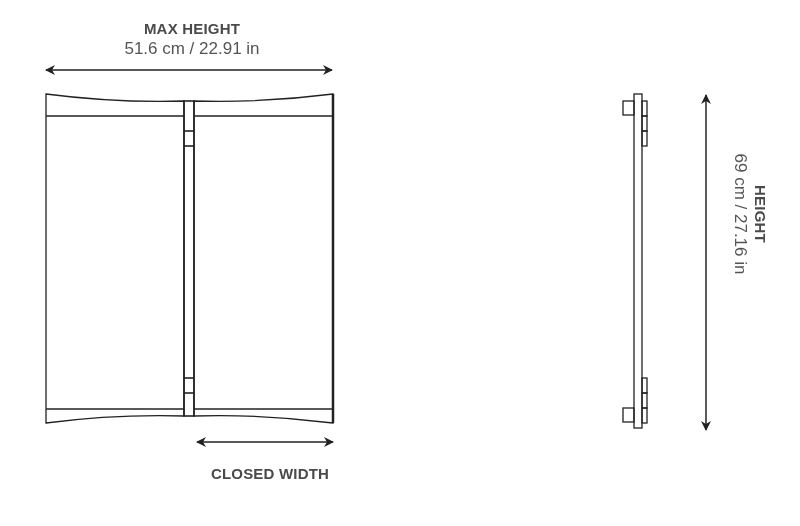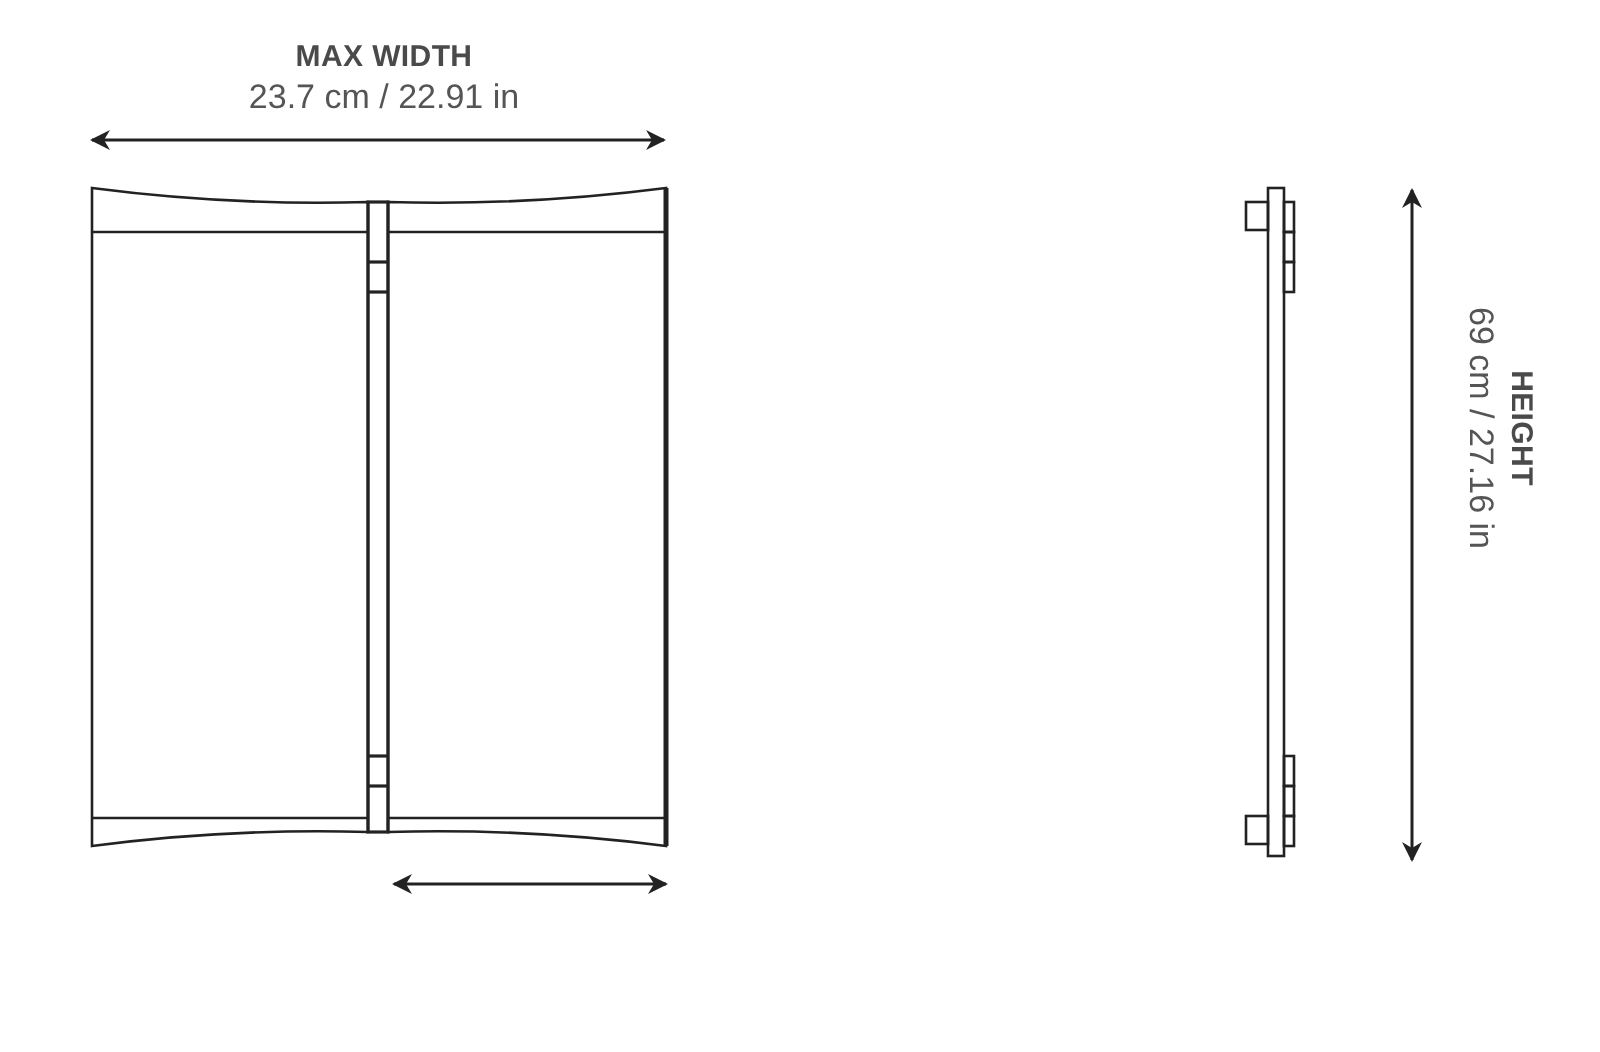--- a/index.html
+++ b/index.html
@@ -66,23 +66,24 @@
     <rect x="642" y="408" width="5" height="15"></rect>
     <rect x="623" y="408" width="11" height="14"></rect>
   </g>
 
   <g>
     <line x1="706" y1="95" x2="706" y2="430" stroke="#222" stroke-width="1.5" marker-start="url(#arrow-start)" marker-end="url(#arrow-end)"></line>
   </g>
 </svg>
 
 <div id="max-width-text" class="text-block">
-  <div class="label-title">MAX WIDTH</div>
-  <div class="label-value">23.7 cm / 22.91 in</div>
+  <div class="label-title">MAX HEIGHT</div>
+  <div class="label-value">51.6 cm / 22.91 in</div>
 </div>
 
 <div id="closed-width-text" class="text-block">
+  <div class="label-title">CLOSED WIDTH</div>
 </div>
 
 <div id="height-text">
   <span class="label-title">HEIGHT</span>
   <span class="label-value">69 cm / 27.16 in</span>
 </div>
 
 </body></html>

